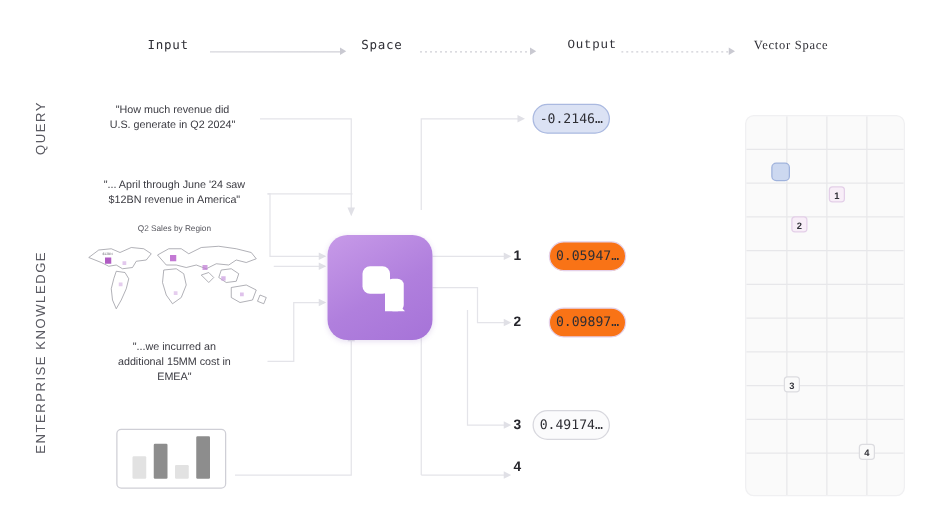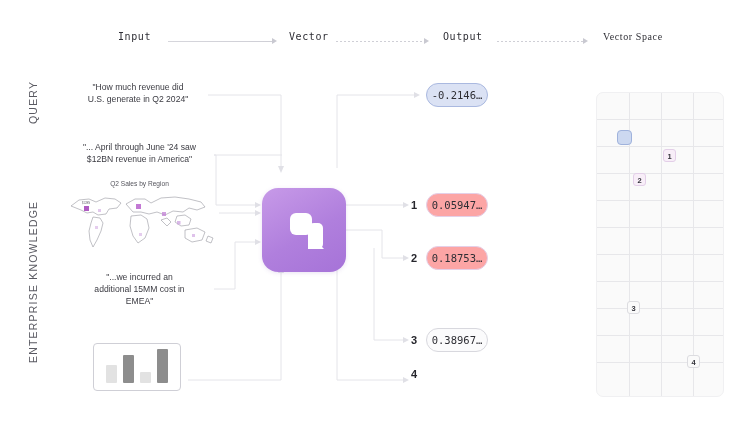--- a/index.html
+++ b/index.html
@@ -66,21 +66,21 @@
   .out-row{display:flex;align-items:center;gap:9px;}
   .out-idx{font-size:11px;font-weight:bold;color:#26262c;width:8px;text-align:right;}
   .chip{
     font-family:"DejaVu Sans Mono", monospace;
     font-size:10.5px;color:#2e2e34;
     border-radius:12px;border:1px solid #d8d8de;background:#fbfbfc;
     padding:5px 1px 5px;min-width:62px;text-align:center;white-space:nowrap;
     box-sizing:border-box;
   }
   .chip.blue{background:#dbe2f4;border-color:#aab9e0;}
-  .chip.pink{background:#fca5a5;border-color:#e4d0e8;}
+  .chip.pink{background:#f97316;border-color:#e4d0e8;margin-left:13px;}
 
   
   .conn{stroke:#e4e4e9;stroke-width:1;fill:none;}
   .connArrow{fill:#e0e0e6;}
 
   
   .vs-grid{
     width:128px;height:305px;border-radius:7px;background:#fafafa;
     border:1px solid #f0f0f2;box-sizing:border-box;position:relative;overflow:hidden;
   }
@@ -98,25 +98,25 @@
 </style>
 </head>
 <body>
 
 <div class="stage">
 
   <div class="abs hdr-label" style="left:118px;top:31px;">Input</div>
   <div class="abs hdr-line solid" style="left:168px;top:41px;width:104px;"></div>
   <div class="abs hdr-arrow" style="left:272px;top:37.5px;"></div>
 
-  <div class="abs hdr-label" style="left:289px;top:31px;">Vector</div>
+  <div class="abs hdr-label" style="left:289px;top:31px;">Space</div>
   <div class="abs hdr-line dotted" style="left:336px;top:41px;width:88px;"></div>
   <div class="abs hdr-arrow" style="left:424px;top:37.5px;"></div>
 
-  <div class="abs hdr-label" style="left:443px;top:31px;">Output</div>
+  <div class="abs hdr-label" style="left:454px;top:31px;font-family:Liberation Mono, monospace;">Output</div>
   <div class="abs hdr-line dotted" style="left:497px;top:41px;width:86px;"></div>
   <div class="abs hdr-arrow" style="left:583px;top:37.5px;"></div>
 
   <div class="abs hdr-label" style="left:603px;top:31px;font-family:Liberation Serif, serif;">Vector Space</div>
 
   <div class="abs side-label" style="left:27px;top:124px;">QUERY</div>
   <div class="abs side-label" style="left:27px;top:363px;">ENTERPRISE KNOWLEDGE</div>
 
   <div class="abs quote" style="left:73px;top:82px;width:130px;">"How much revenue did
 U.S. generate in Q2 2024"</div>
@@ -211,26 +211,26 @@
     <div class="chip blue">-0.2146…</div>
   </div>
 
   <div class="abs out-row" style="left:409px;top:193px;">
     <div class="out-idx">1</div>
     <div class="chip pink">0.05947…</div>
   </div>
 
   <div class="abs out-row" style="left:409px;top:246px;">
     <div class="out-idx">2</div>
-    <div class="chip pink">0.18753…</div>
+    <div class="chip pink">0.09897…</div>
   </div>
 
   <div class="abs out-row" style="left:409px;top:328px;">
     <div class="out-idx">3</div>
-    <div class="chip">0.38967…</div>
+    <div class="chip">0.49174…</div>
   </div>
 
   <div class="abs out-row" style="left:409px;top:368px;">
     <div class="out-idx">4</div>
   </div>
 
   <div class="abs vs-grid" style="left:596px;top:92px;">
     <div class="gl" style="left:32px;top:0;width:1px;height:100%;"></div>
     <div class="gl" style="left:64px;top:0;width:1px;height:100%;"></div>
     <div class="gl" style="left:96px;top:0;width:1px;height:100%;"></div>

